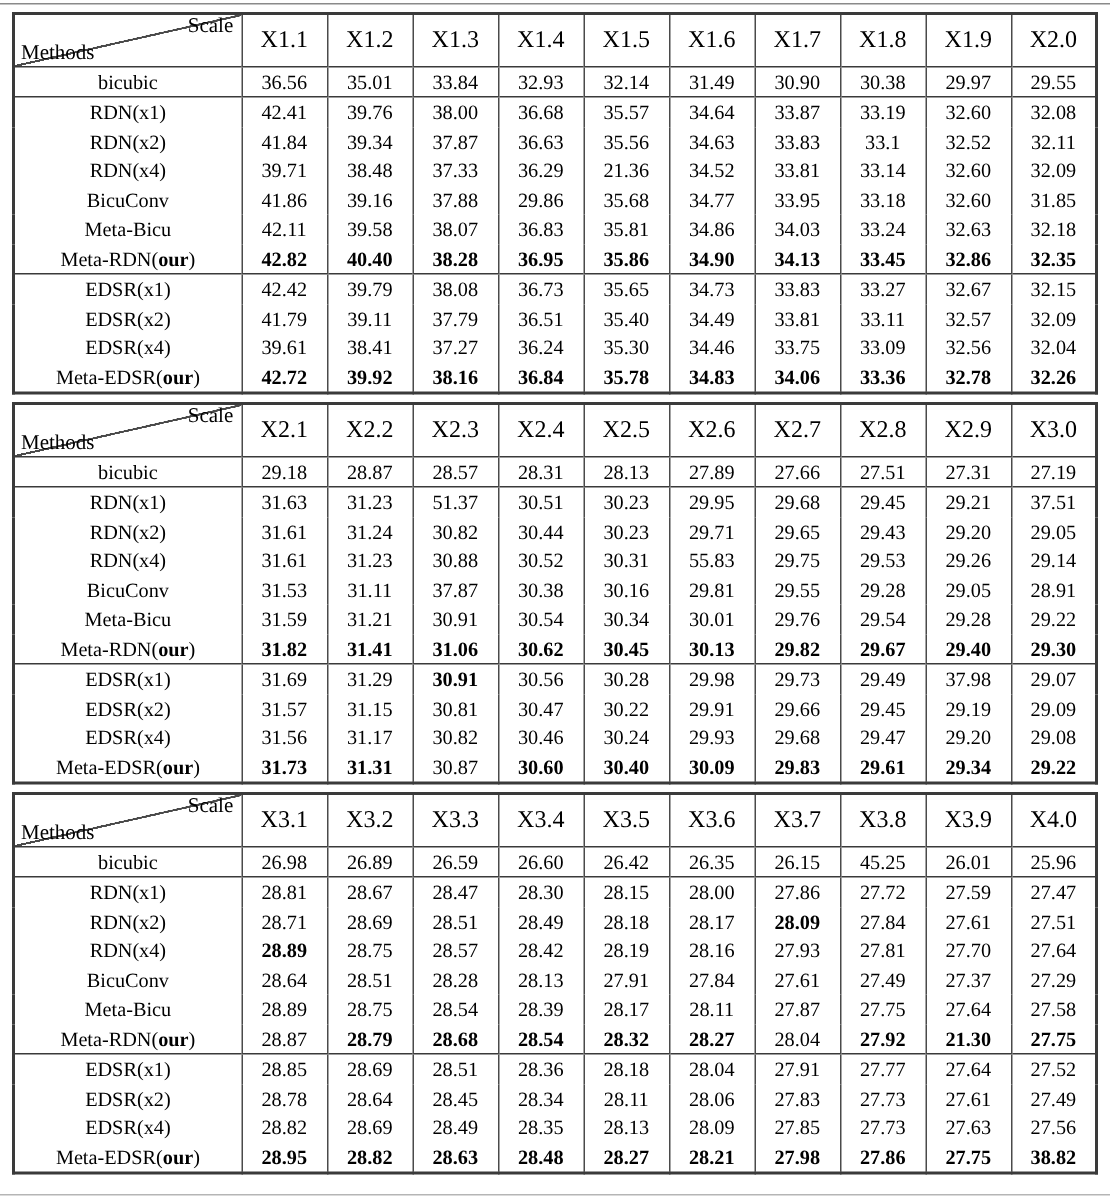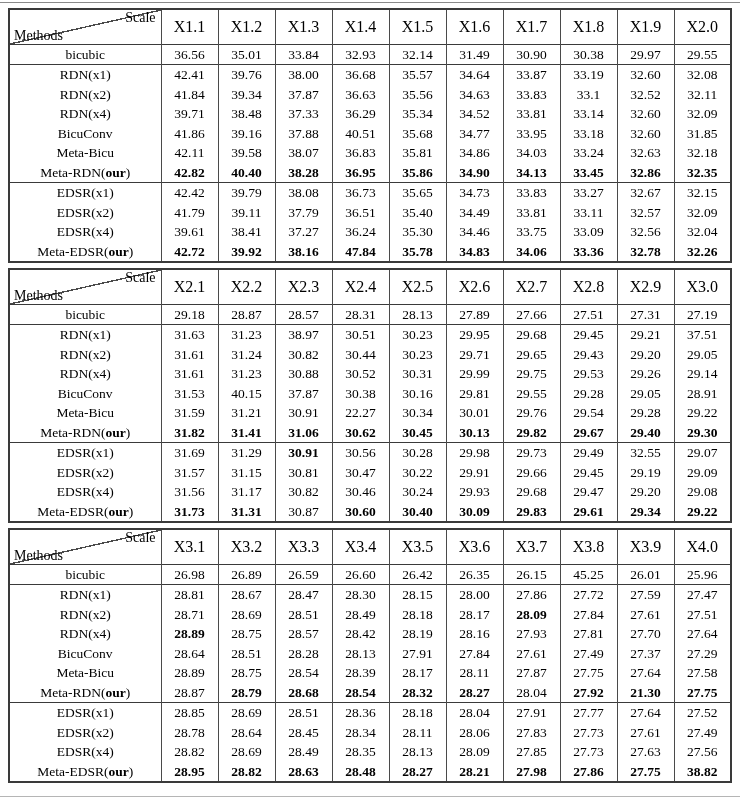--- a/index.html
+++ b/index.html
@@ -170,33 +170,33 @@
             <td>33.1</td>
             <td>32.52</td>
             <td>32.11</td>
           </tr>
           <tr>
             <th class="method">RDN(x4)</th>
             <td>39.71</td>
             <td>38.48</td>
             <td>37.33</td>
             <td>36.29</td>
-            <td>35.34</td>
+            <td>21.36</td>
             <td>34.52</td>
             <td>33.81</td>
             <td>33.14</td>
             <td>32.60</td>
             <td>32.09</td>
           </tr>
           <tr>
             <th class="method">BicuConv</th>
             <td>41.86</td>
             <td>39.16</td>
             <td>37.88</td>
-            <td>40.51</td>
+            <td>29.86</td>
             <td>35.68</td>
             <td>34.77</td>
             <td>33.95</td>
             <td>33.18</td>
             <td>32.60</td>
             <td>31.85</td>
           </tr>
           <tr>
             <th class="method">Meta-Bicu</th>
             <td>42.11</td>
@@ -262,21 +262,21 @@
             <td>33.75</td>
             <td>33.09</td>
             <td>32.56</td>
             <td>32.04</td>
           </tr>
           <tr>
             <th class="method">Meta-EDSR(<b>our</b>)</th>
             <td class="bold">42.72</td>
             <td class="bold">39.92</td>
             <td class="bold">38.16</td>
-            <td class="bold">47.84</td>
+            <td class="bold">36.84</td>
             <td class="bold">35.78</td>
             <td class="bold">34.83</td>
             <td class="bold">34.06</td>
             <td class="bold">33.36</td>
             <td class="bold">32.78</td>
             <td class="bold">32.26</td>
           </tr>
         </tbody>
       </table>
       <table class="results">
@@ -324,21 +324,21 @@
             <td>27.51</td>
             <td>27.31</td>
             <td>27.19</td>
           </tr>
         </tbody>
         <tbody>
           <tr>
             <th class="method">RDN(x1)</th>
             <td>31.63</td>
             <td>31.23</td>
-            <td>38.97</td>
+            <td>51.37</td>
             <td>30.51</td>
             <td>30.23</td>
             <td>29.95</td>
             <td>29.68</td>
             <td>29.45</td>
             <td>29.21</td>
             <td>37.51</td>
           </tr>
           <tr>
             <th class="method">RDN(x2)</th>
@@ -353,45 +353,45 @@
             <td>29.20</td>
             <td>29.05</td>
           </tr>
           <tr>
             <th class="method">RDN(x4)</th>
             <td>31.61</td>
             <td>31.23</td>
             <td>30.88</td>
             <td>30.52</td>
             <td>30.31</td>
-            <td>29.99</td>
+            <td>55.83</td>
             <td>29.75</td>
             <td>29.53</td>
             <td>29.26</td>
             <td>29.14</td>
           </tr>
           <tr>
             <th class="method">BicuConv</th>
             <td>31.53</td>
-            <td>40.15</td>
+            <td>31.11</td>
             <td>37.87</td>
             <td>30.38</td>
             <td>30.16</td>
             <td>29.81</td>
             <td>29.55</td>
             <td>29.28</td>
             <td>29.05</td>
             <td>28.91</td>
           </tr>
           <tr>
             <th class="method">Meta-Bicu</th>
             <td>31.59</td>
             <td>31.21</td>
             <td>30.91</td>
-            <td>22.27</td>
+            <td>30.54</td>
             <td>30.34</td>
             <td>30.01</td>
             <td>29.76</td>
             <td>29.54</td>
             <td>29.28</td>
             <td>29.22</td>
           </tr>
           <tr>
             <th class="method">Meta-RDN(<b>our</b>)</th>
             <td class="bold">31.82</td>
@@ -410,21 +410,21 @@
           <tr>
             <th class="method">EDSR(x1)</th>
             <td>31.69</td>
             <td>31.29</td>
             <td class="bold">30.91</td>
             <td>30.56</td>
             <td>30.28</td>
             <td>29.98</td>
             <td>29.73</td>
             <td>29.49</td>
-            <td>32.55</td>
+            <td>37.98</td>
             <td>29.07</td>
           </tr>
           <tr>
             <th class="method">EDSR(x2)</th>
             <td>31.57</td>
             <td>31.15</td>
             <td>30.81</td>
             <td>30.47</td>
             <td>30.22</td>
             <td>29.91</td>

